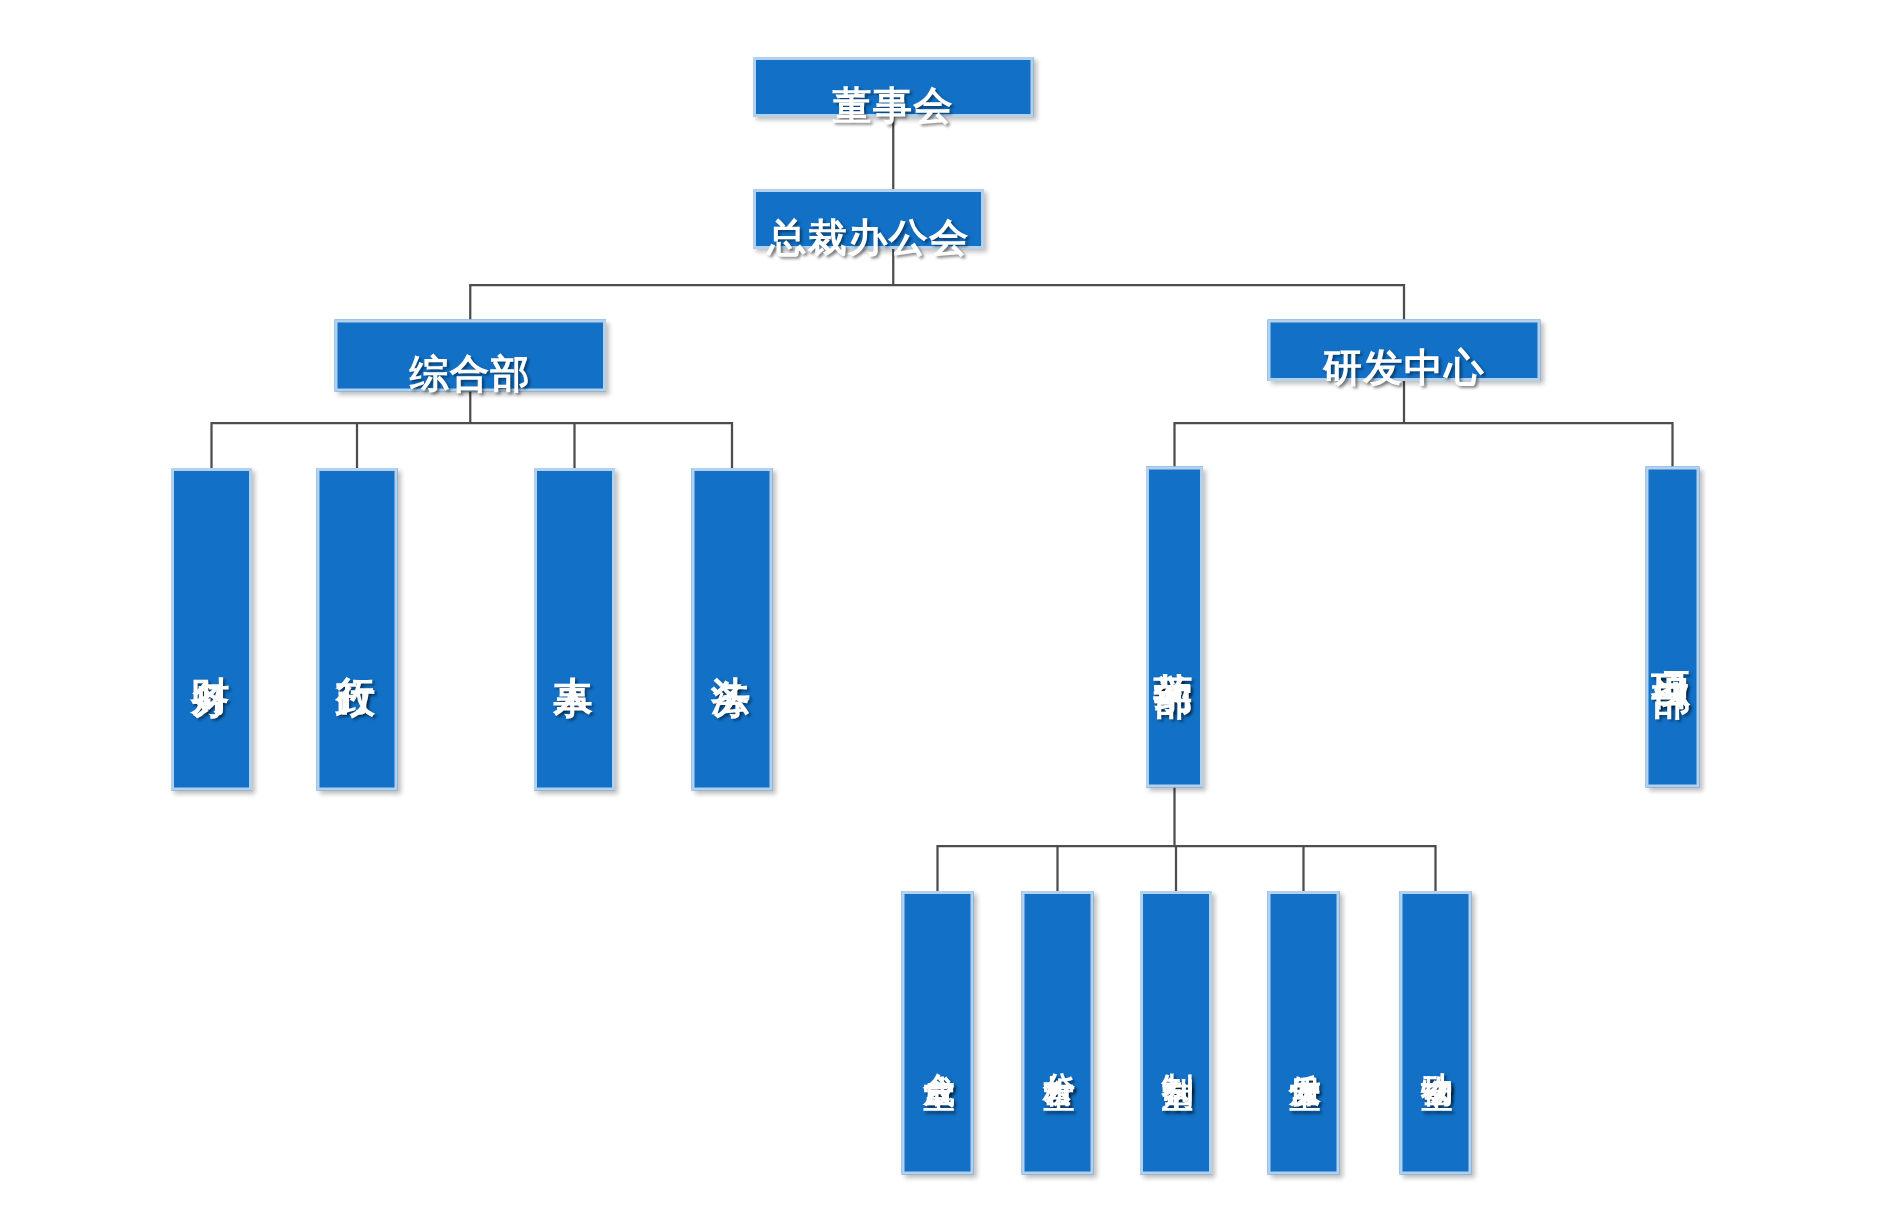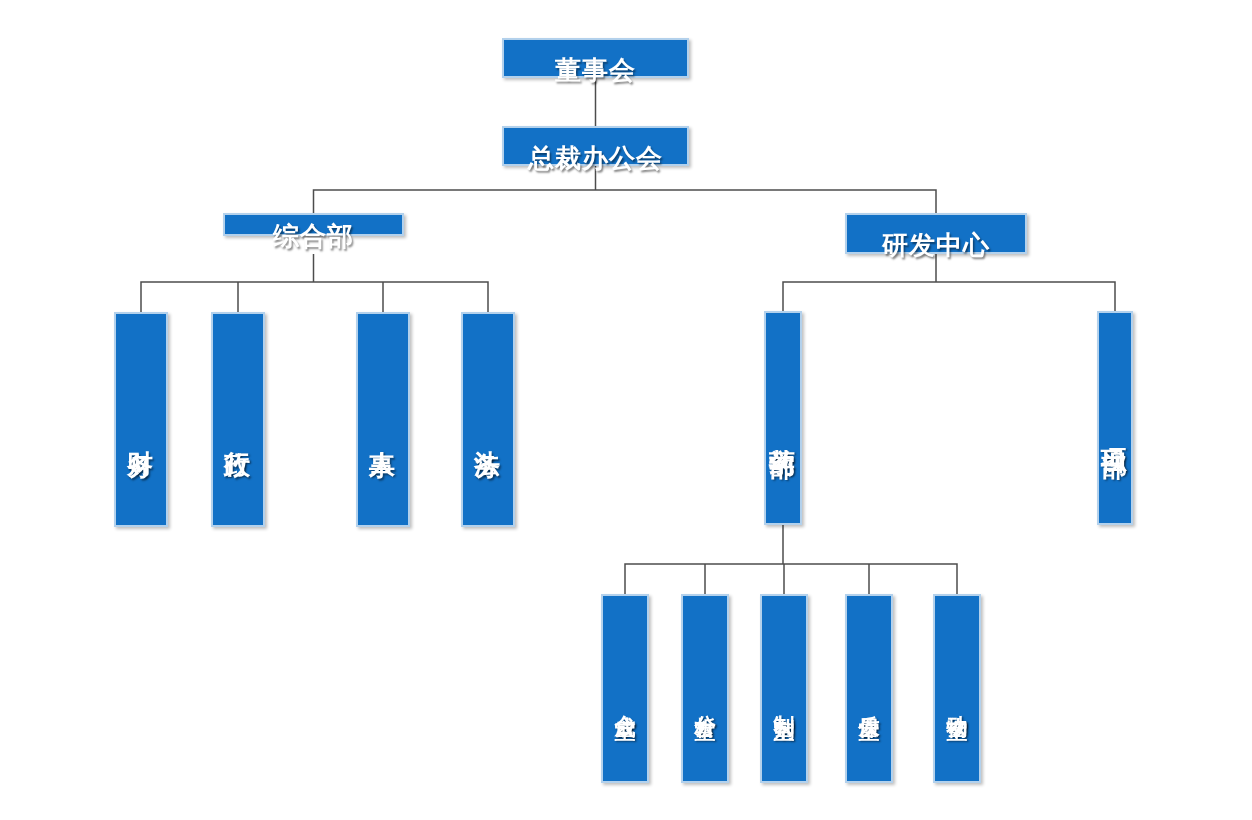--- a/index.html
+++ b/index.html
@@ -50,22 +50,22 @@
     writing-mode: vertical-rl;
     text-orientation: upright;
     white-space: normal;
     letter-spacing: 2px;
   }
   .node.v { font-size: 26px; }
   .node.v-sm { font-size: 21px; }
 
   
   #n-board       { left: 502px; top: 38px;  width: 187px; height: 40px; }
-  #n-president   { left: 502px; top: 126px; width: 187px; height: 40px; }
-  #n-general     { left: 223px; top: 213px; width: 181px; height: 23px; align-items: center; }
+  #n-president   { left: 502px; top: 126px; width: 154px; height: 40px; }
+  #n-general     { left: 223px; top: 213px; width: 181px; height: 48px; align-items: center; }
   #n-rd          { left: 845px; top: 213px; width: 182px; height: 41px; }
   #n-finance     { left: 114px; top: 312px; width: 54px;  height: 215px; }
   #n-admin       { left: 211px; top: 312px; width: 54px;  height: 215px; }
   #n-hr          { left: 356px; top: 312px; width: 54px;  height: 215px; }
   #n-legal       { left: 461px; top: 312px; width: 54px;  height: 215px; }
   #n-pharmacy    { left: 764px; top: 311px; width: 38px;  height: 214px; }
   #n-project     { left: 1097px;top: 311px; width: 36px;  height: 214px; }
   #n-synthesis   { left: 601px; top: 594px; width: 48px;  height: 189px; }
   #n-analysis    { left: 681px; top: 594px; width: 48px;  height: 189px; }
   #n-formulation { left: 760px; top: 594px; width: 48px;  height: 189px; }

